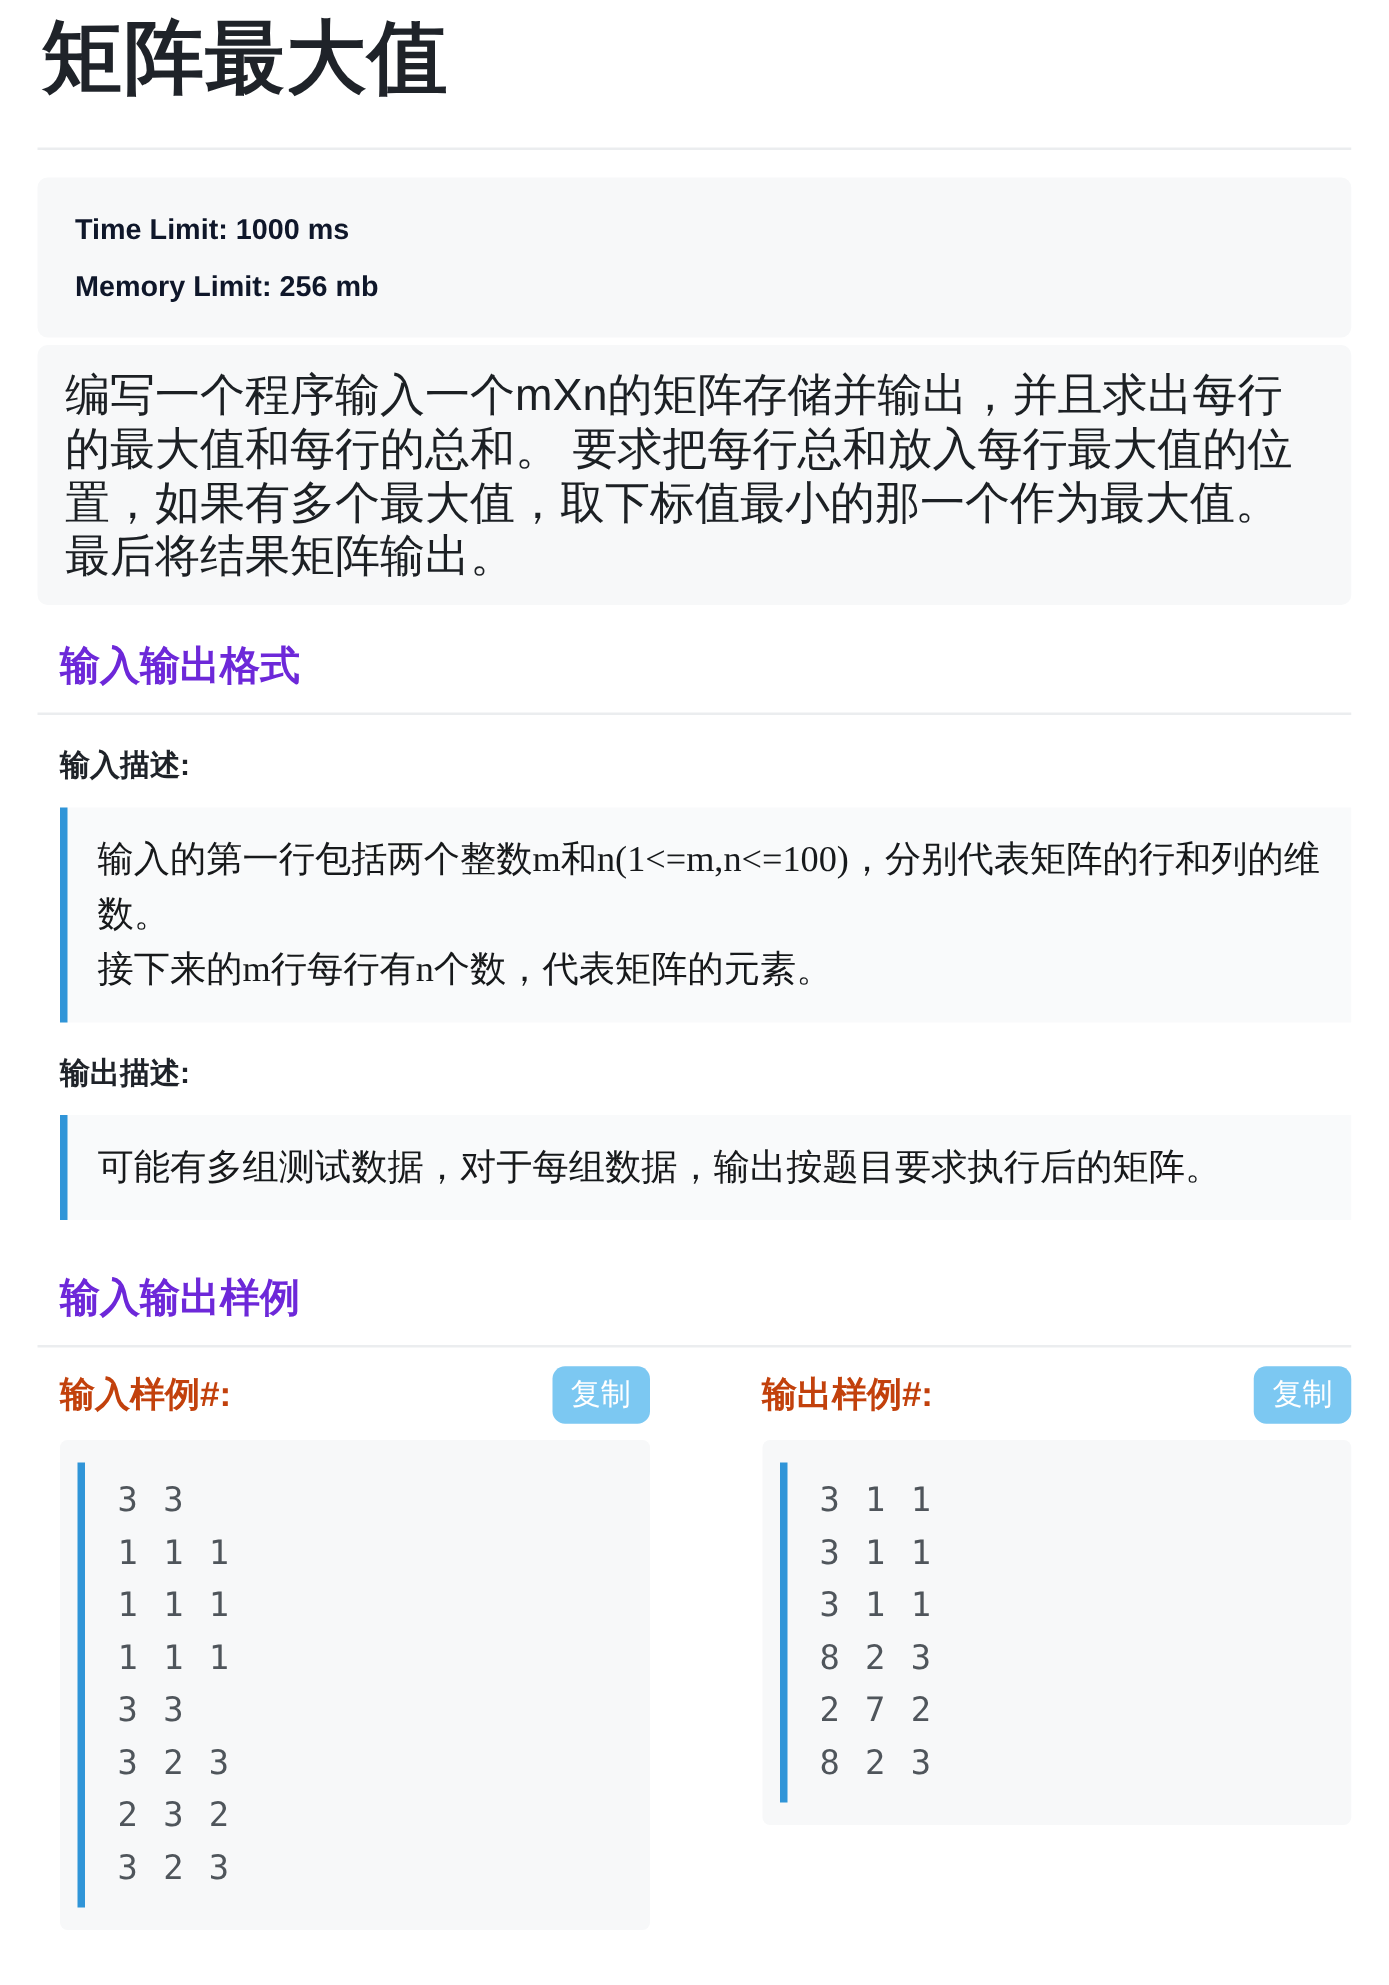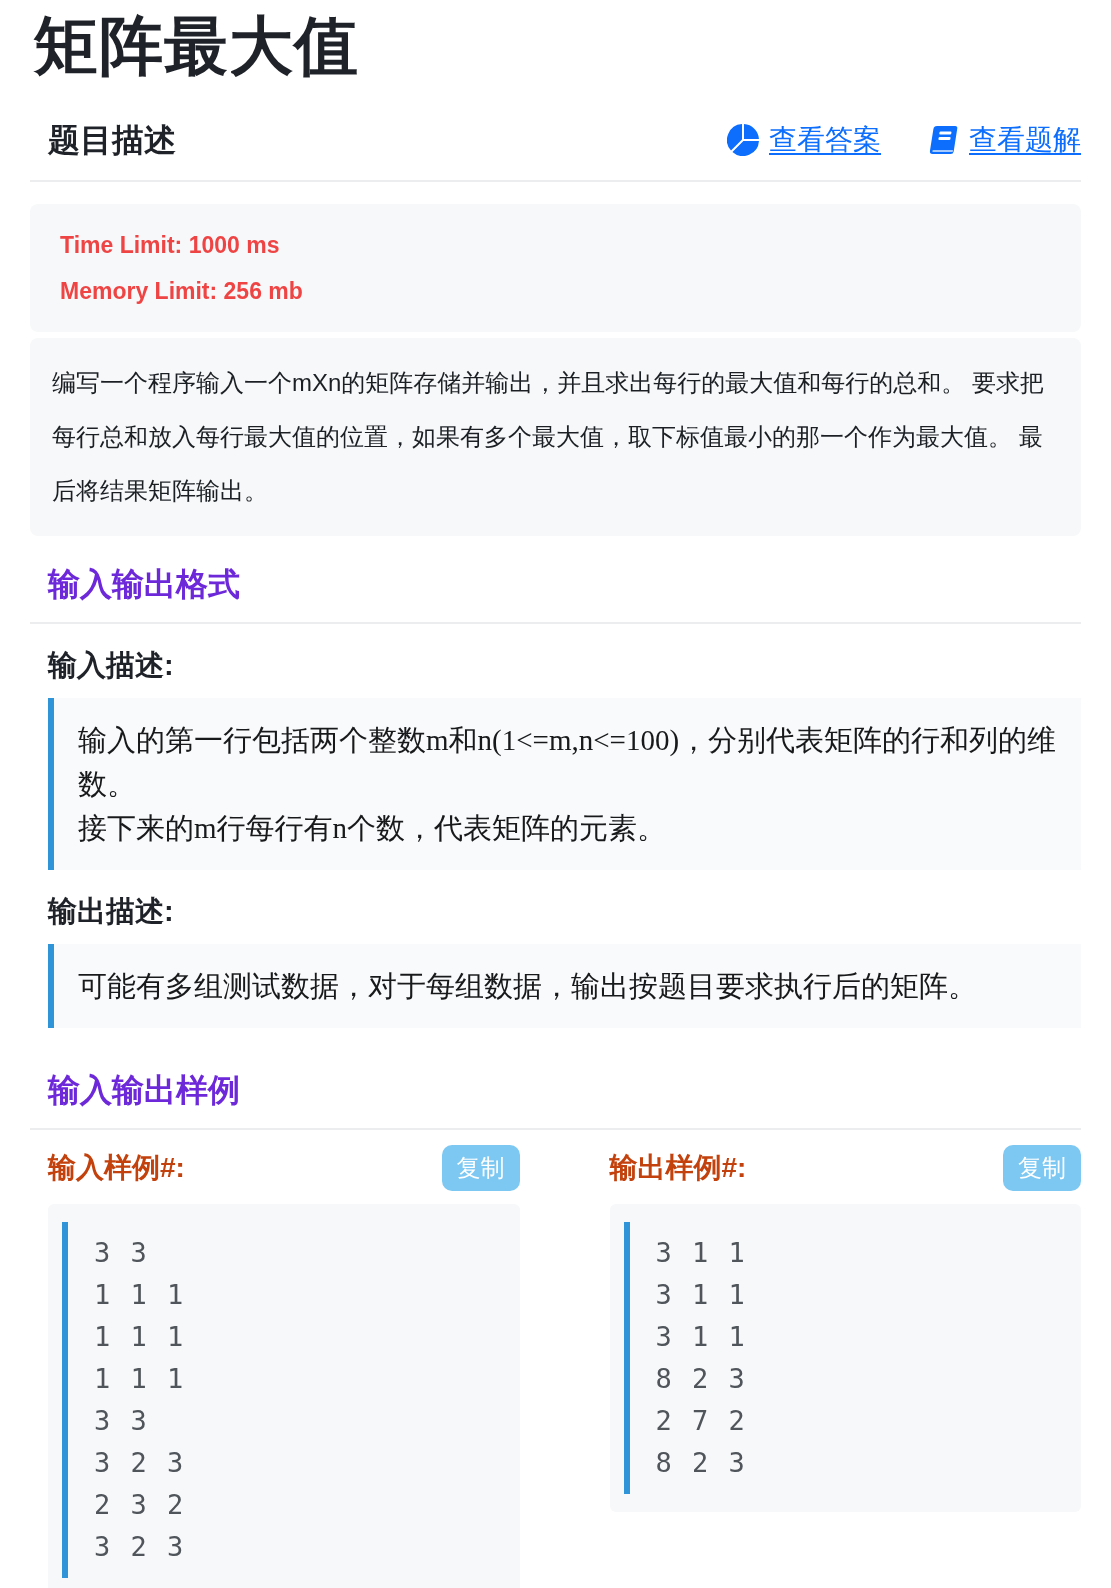--- a/index.html
+++ b/index.html
@@ -59,45 +59,45 @@
   
   .limits-box {
     margin-top: 22px;
     background: #f7f8f9;
     border-radius: 8px;
     padding: 26px 30px;
   }
   .limit-line {
     font-size: 23px;
     font-weight: 700;
-    color: #ef4444;
+    color: #0f172a;
     line-height: 30px;
   }
   .limit-line + .limit-line { margin-top: 16px; }
 
   .desc-box {
     margin-top: 6px;
     background: #f7f8f9;
     border-radius: 8px;
     padding: 18px 22px;
-    font-size: 24px;
-    line-height: 54px;
+    font-size: 36px;
+    line-height: 43px;
     color: #1c2024;
   }
 
   .sub-section-title {
     font-size: 32px;
     font-weight: 700;
     color: #6d28d9;
     line-height: 40px;
     margin-top: 28px;
     padding-left: 18px;
   }
   .quote-label {
-    font-size: 29px;
+    font-size: 24px;
     font-weight: 700;
     color: #1f2329;
     line-height: 34px;
     margin-top: 24px;
     padding-left: 18px;
   }
   .quote-block {
     margin-top: 16px;
     margin-left: 18px;
     border-left: 6px solid #3095d8;
@@ -155,46 +155,20 @@
   }
   .quote-line { display: block; }
 </style>
 </head>
 <body>
 
 <div class="container">
 
   <h1 class="page-title">矩阵最大值</h1>
 
-  <div class="section-head-row">
-    <div class="section-title">题目描述</div>
-    <div class="head-links">
-      <a class="head-link">
-        <span>
-          <svg viewBox="0 0 16 16" fill="#0d6efd" width="32" height="32">
-            <path d="M15.985 8.5H8.207l-5.5 5.5a8 8 0 0 0 13.278-5.5zM2 13.292A8 8 0 0 1 7.5.015v7.778l-5.5 5.5zM8.5.015V7.5h7.485A8.001 8.001 0 0 0 8.5.015z"></path>
-          </svg>
-        </span>
-        <span class="link-label">查看答案</span>
-      </a>
-      <a class="head-link">
-        <span>
-          <svg viewBox="0 0 16 16" width="32" height="32">
-            <g transform="skewX(-9) translate(2.2,0)">
-              <path d="M3 1h9a1.3 1.3 0 0 1 1.3 1.3v11.4A1.3 1.3 0 0 1 12 15H3a1.6 1.6 0 0 1-1.6-1.6V2.6A1.6 1.6 0 0 1 3 1z" fill="#0d6efd"></path>
-              <rect x="4.7" y="3.7" width="6" height="1.5" rx=".5" fill="#ffffff"></rect>
-              <rect x="4.7" y="6.5" width="6" height="1.5" rx=".5" fill="#ffffff"></rect>
-              <rect x="2.6" y="13.1" width="10.4" height=".8" rx=".4" fill="#ffffff" opacity=".85"></rect>
-            </g>
-          </svg>
-        </span>
-        <span class="link-label">查看题解</span>
-      </a>
-    </div>
-  </div>
 
   <hr class="rule">
 
   <div class="limits-box">
     <div class="limit-line">Time Limit: 1000 ms</div>
     <div class="limit-line">Memory Limit: 256 mb</div>
   </div>
 
   <div class="desc-box">编写一个程序输入一个mXn的矩阵存储并输出，并且求出每行的最大值和每行的总和。 要求把每行总和放入每行最大值的位置，如果有多个最大值，取下标值最小的那一个作为最大值。 最后将结果矩阵输出。</div>
 

